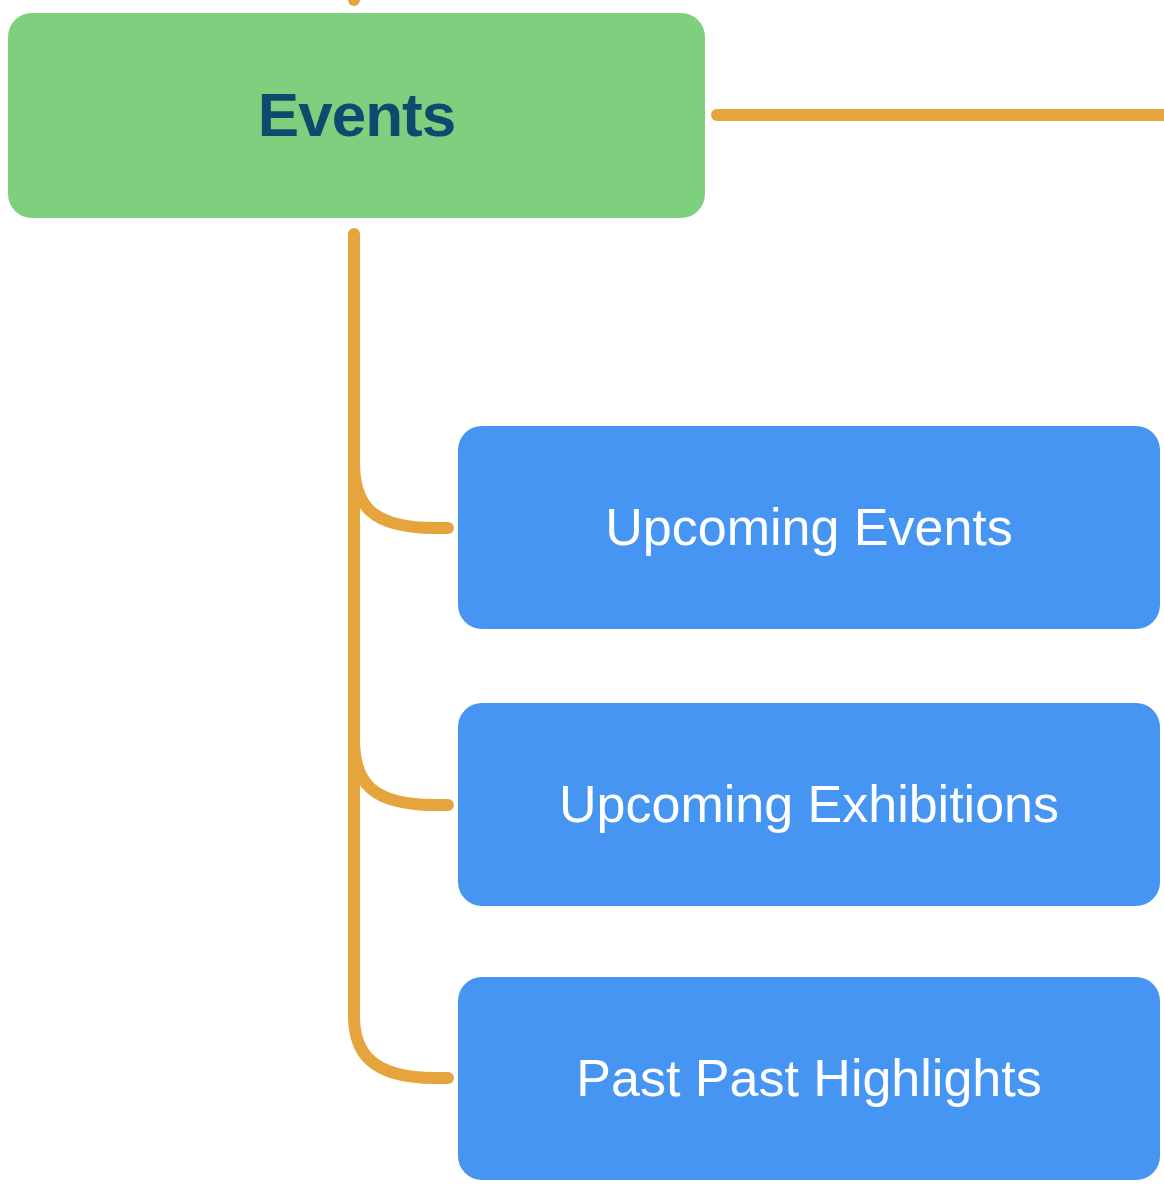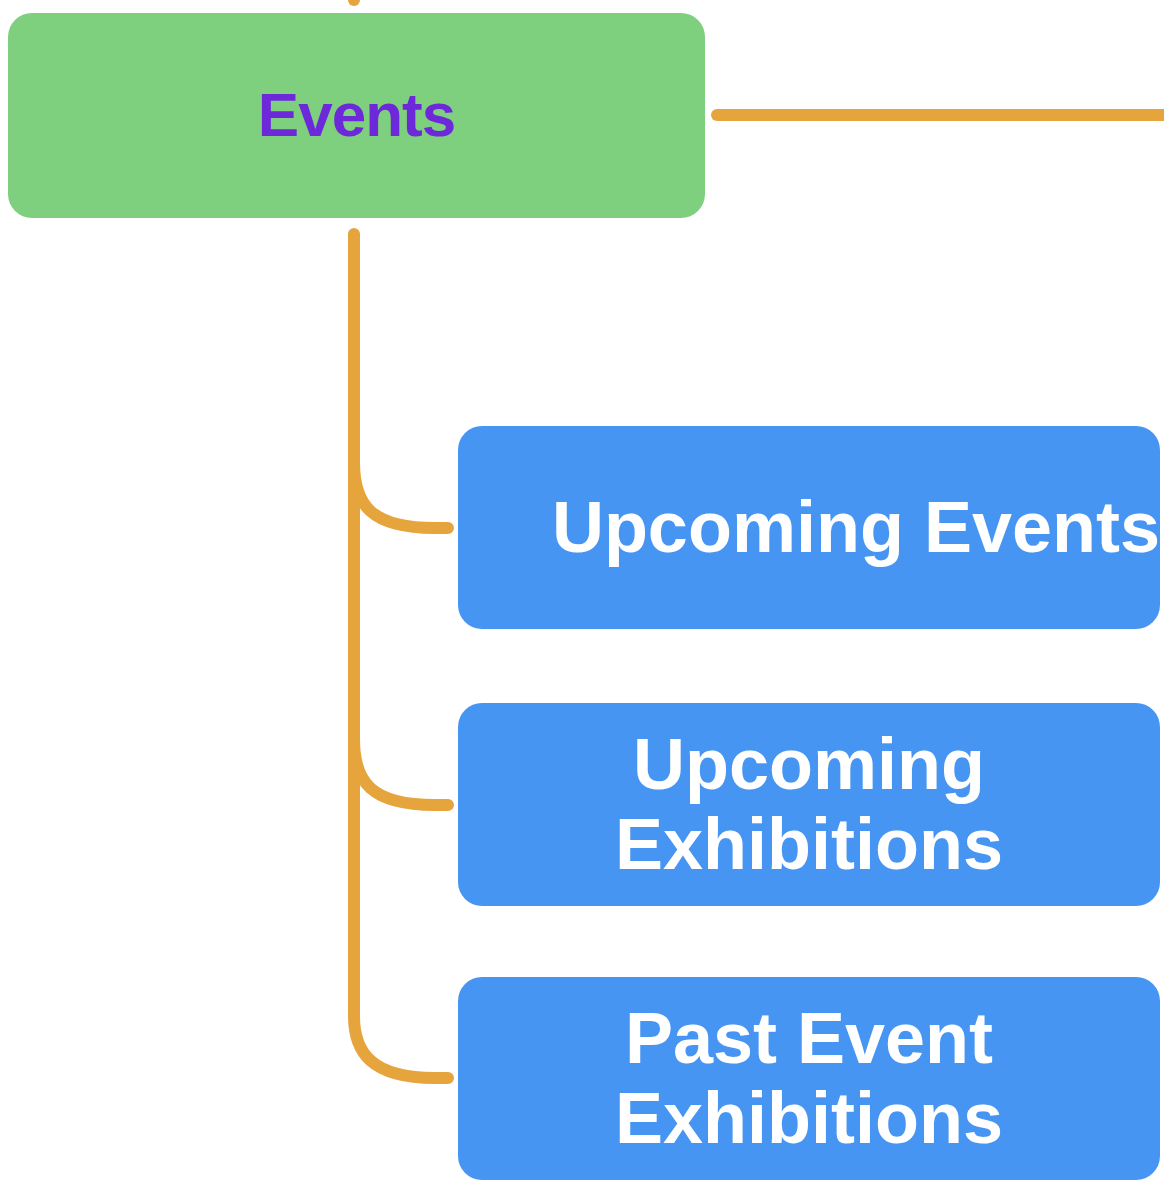--- a/index.html
+++ b/index.html
@@ -39,34 +39,33 @@
     text-align: center;
     line-height: 1.1;
     user-select: none;
   }
   .node-root {
     left: 8px;
     top: 13px;
     width: 697px;
     height: 205px;
     background: #7ED07F;
-    color: #6d28d9;
+    color: #0c4a6e;
     font-size: 62px;
     font-weight: 700;
     letter-spacing: -1px;
   }
   .node-child {
     left: 458px;
     width: 702px;
     height: 203px;
     background: #4795F2;
     color: #ffffff;
-    font-size: 72px;
-    font-weight: 700;
-    justify-content: flex-end;
+    font-size: 52px;
+    font-weight: 400;
   }
   .node-child.pos-0 { top: 426px; }
   .node-child.pos-1 { top: 703px; }
   .node-child.pos-2 { top: 977px; }
 </style>
 </head>
 <body>
 
 <div class="canvas">
 
@@ -84,16 +83,16 @@
 
   <div class="node node-child pos-0">
     <span>Upcoming Events</span>
   </div>
 
   <div class="node node-child pos-1">
     <span>Upcoming Exhibitions</span>
   </div>
 
   <div class="node node-child pos-2">
-    <span>Past Event Exhibitions</span>
+    <span>Past Past Highlights</span>
   </div>
 
 </div>
 
 </body></html>

